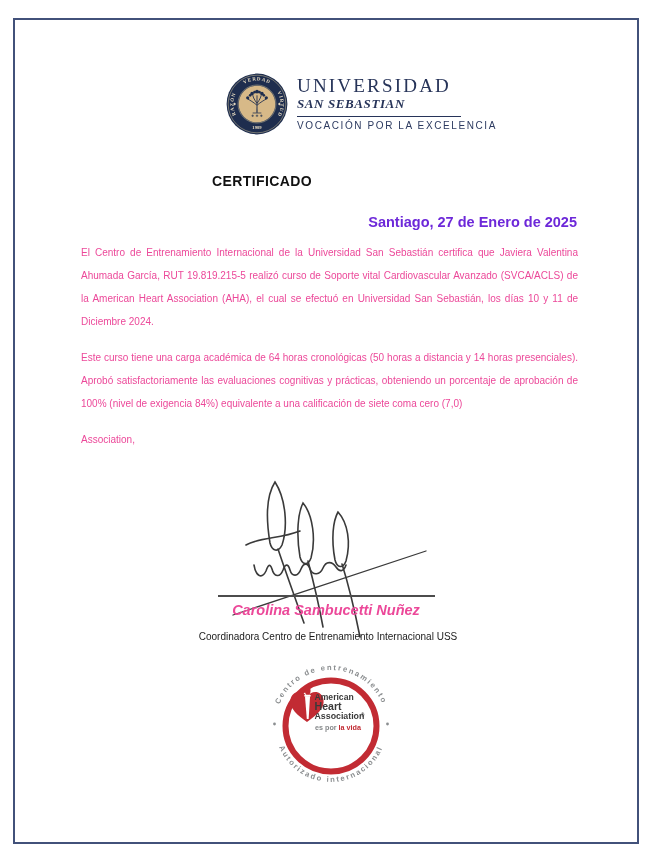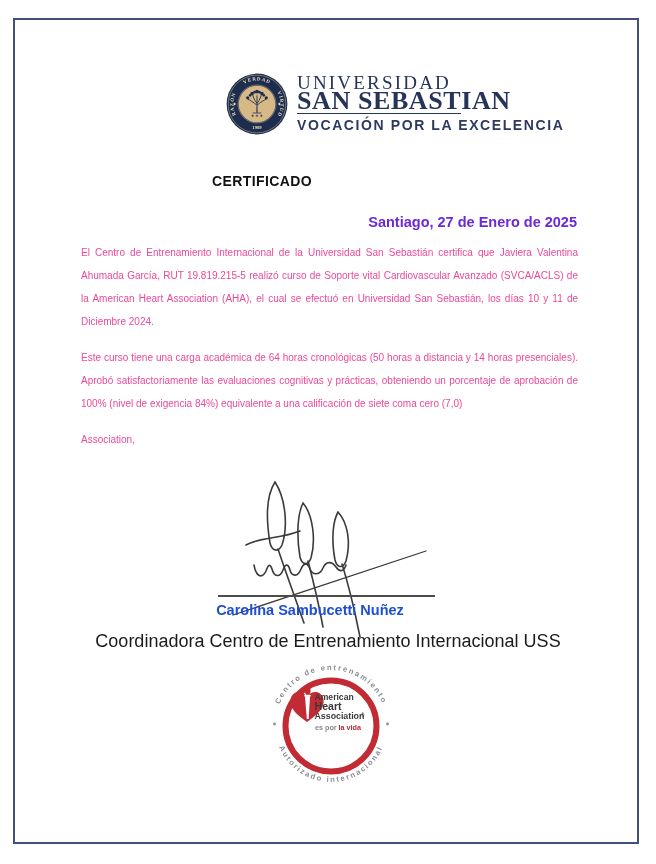--- a/index.html
+++ b/index.html
@@ -13,26 +13,26 @@
   }
   
   .logo-block{position:absolute;left:226px;top:73px;display:flex;align-items:center;}
   .seal{width:62px;height:62px;display:block;}
   .wordmark{margin-left:9px;width:164px;color:#273459;}
   .wm-univ{
     font-family:"Liberation Serif", serif;font-size:19px;letter-spacing:2.2px;
     font-weight:400;line-height:15px;white-space:nowrap;
   }
   .wm-name{
-    font-family:"Liberation Serif", serif;font-size:26px;letter-spacing:0.6px;
-    font-weight:600;line-height:21px;white-space:nowrap;
+    font-family:"Liberation Serif", serif;font-size:13px;letter-spacing:0.6px;
+    font-weight:600;line-height:21px;white-space:nowrap;font-style:italic;
   }
   .wm-rule{border-top:1.6px solid #273459;margin:2px 0 3px 0;width:164px;}
   .wm-tagline{
-    font-size:14px;font-weight:bold;letter-spacing:1.6px;white-space:nowrap;color:#2c3a60;
+    font-size:10px;font-weight:normal;letter-spacing:1.6px;white-space:nowrap;color:#2c3a60;
   }
   
   .cert-title{
     position:absolute;left:0;top:173px;width:524px;text-align:center;
     font-weight:bold;font-size:14px;letter-spacing:0.4px;color:#111;
   }
   .dateline{
     position:absolute;right:79px;top:214px;text-align:right;
     font-weight:bold;font-size:14.5px;color:#6d28d9;
   }
@@ -40,25 +40,25 @@
   .body-text{position:absolute;left:81px;top:241px;width:497px;}
   .body-text p{
     margin:0 0 13px 0;font-size:10px;line-height:23px;
     text-align:justify;color:#ec4899;
   }
   .closing{margin-top:1px;font-size:13.6px;line-height:23px;}
   
   .sig-scribble{position:absolute;left:230px;top:465px;width:210px;height:192px;pointer-events:none;}
   .sig-line{position:absolute;left:218px;top:595px;width:217px;border-top:2px solid #4c4c4c;}
   .sig-name{
-    position:absolute;left:160px;top:602px;width:300px;text-align:center;
-    font-weight:bold;font-size:14.5px;color:#1d4ed8;
+    position:absolute;left:176px;top:602px;width:300px;text-align:center;
+    font-weight:bold;font-size:14.5px;color:#ec4899;font-style:italic;
   }
   .sig-role{
-    position:absolute;left:0;top:631px;width:656px;text-align:center;font-size:18px;color:#1b1b1b;
+    position:absolute;left:0;top:631px;width:656px;text-align:center;font-size:10px;color:#1b1b1b;
   }
   
   .aha-badge{position:absolute;left:266px;top:661px;width:130px;height:130px;}
   .arc-text{fill:#8b8e90;font-size:7.6px;font-weight:bold;letter-spacing:1.8px;
     font-family:"Liberation Sans", sans-serif;}
   .aha-org{fill:#3a3a3a;font-weight:bold;font-family:"Liberation Sans", sans-serif;}
 </style>
 </head>
 <body>
 

